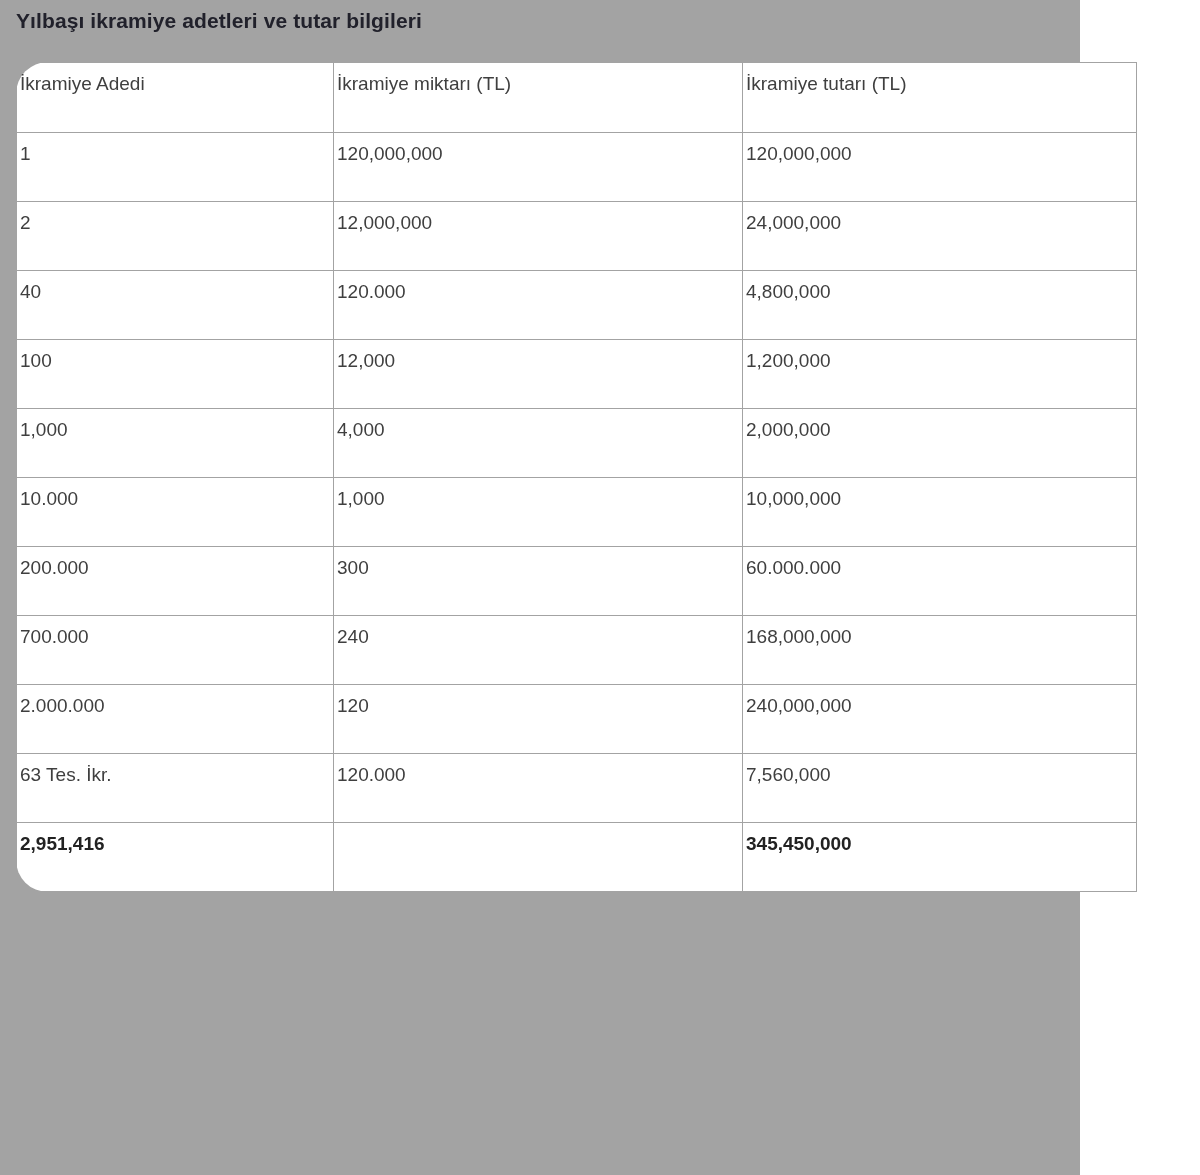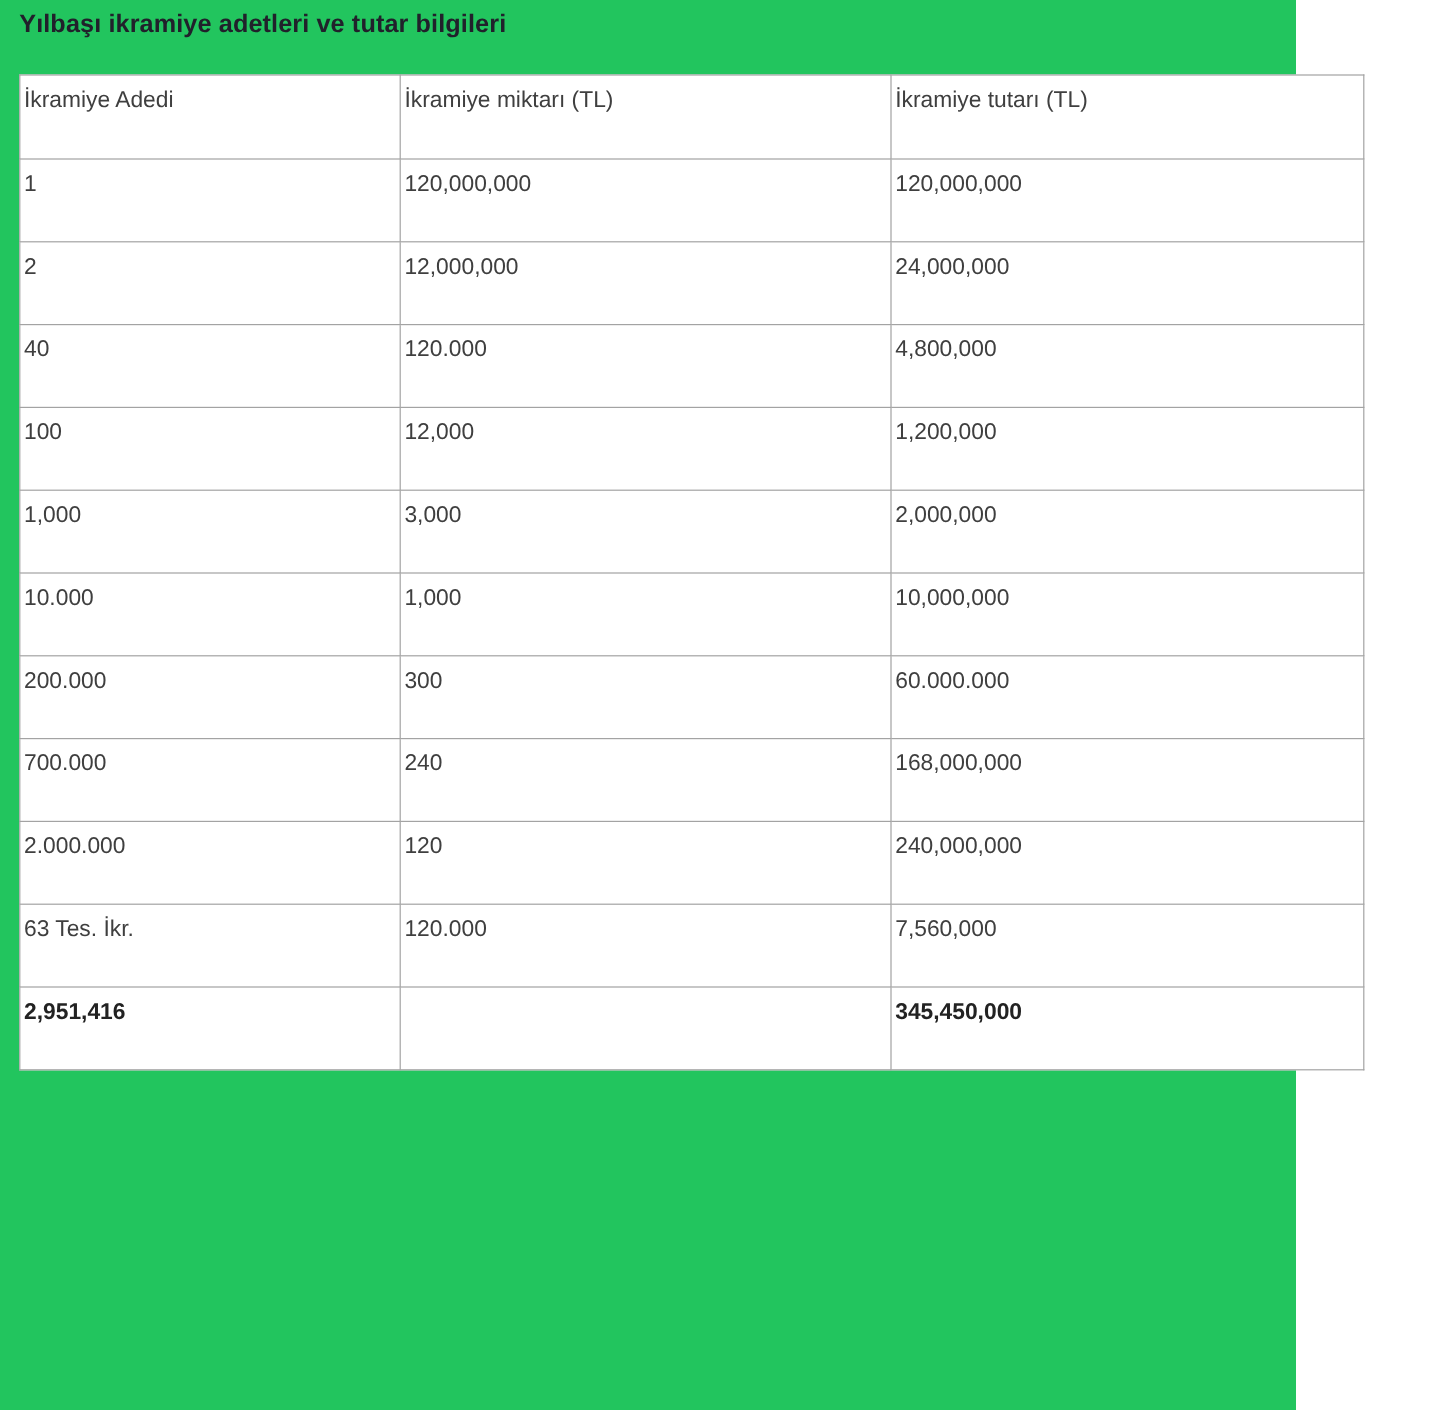--- a/index.html
+++ b/index.html
@@ -5,37 +5,38 @@
   * { box-sizing: border-box; }
   html, body {
     margin: 0;
     padding: 0;
     background: #ffffff;
     font-family: "Liberation Sans", "DejaVu Sans", sans-serif;
   }
   .page {
     width: 1080px;
     height: 1175px;
-    background: #22c55e;
+    background: #a3a3a3;
     position: relative;
   }
   .page-title {
     margin: 0;
     padding: 9px 0 0 16px;
     font-size: 21px;
     font-weight: 700;
     color: #21212b;
     letter-spacing: 0.1px;
   }
   table.prize-table {
     border-collapse: collapse;
     table-layout: fixed;
     margin: 29px 0 0 16px;
     width: 1120px;
     background: #ffffff;
+    border-radius: 32px;
   }
   table.prize-table col.c1 { width: 317px; }
   table.prize-table col.c2 { width: 409px; }
   table.prize-table col.c3 { width: 394px; }
   table.prize-table th,
   table.prize-table td {
     border: 1px solid #a3a3a3;
     vertical-align: top;
     text-align: left;
     font-size: 19px;
@@ -90,21 +91,21 @@
           <td>120.000</td>
           <td>4,800,000</td>
         </tr>
         <tr>
           <td>100</td>
           <td>12,000</td>
           <td>1,200,000</td>
         </tr>
         <tr>
           <td>1,000</td>
-          <td>3,000</td>
+          <td>4,000</td>
           <td>2,000,000</td>
         </tr>
         <tr>
           <td>10.000</td>
           <td>1,000</td>
           <td>10,000,000</td>
         </tr>
         <tr>
           <td>200.000</td>
           <td>300</td>

